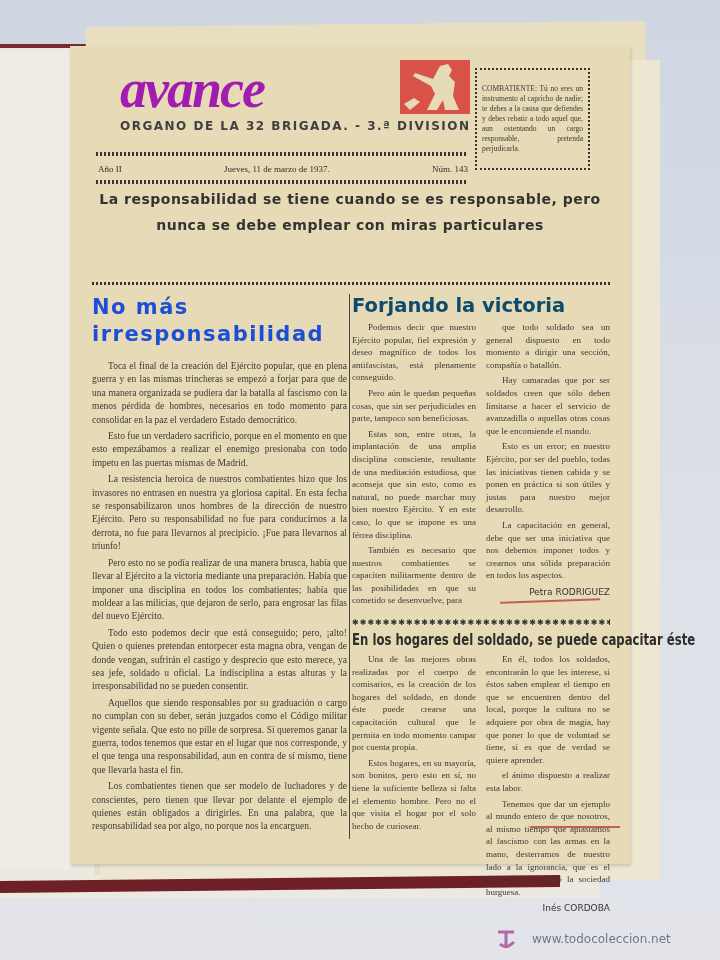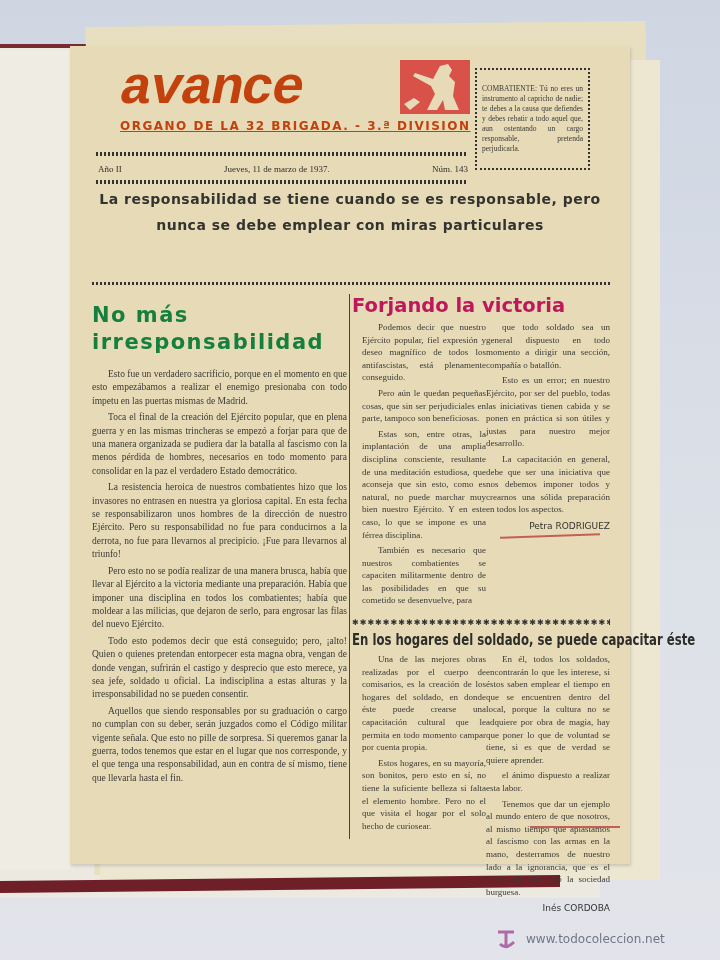--- a/index.html
+++ b/index.html
@@ -5,43 +5,43 @@
   html,body{margin:0;padding:0;}
   body{width:720px;height:960px;background:#d6dbe4;position:relative;overflow:hidden;font-family:"Liberation Serif",serif;}
   .bg-top{position:absolute;left:0;top:0;width:720px;height:960px;background:linear-gradient(180deg,#cfd6e2 0%,#dde1e8 60%,#e2e4ea 100%);}
   .binder{position:absolute;left:0;top:44px;width:600px;height:850px;background:#ece9e0;border-top:4px solid #7a2a33;}
   .binder-bottom{position:absolute;left:0;top:878px;width:560px;height:12px;background:#6e1f28;transform:skewY(-0.6deg);}
   .binder-left-sheet{position:absolute;left:0;top:50px;width:70px;height:820px;background:#efece3;}
   .stack1{position:absolute;left:90px;top:24px;width:560px;height:848px;background:#e8dfc1;transform:rotate(-0.6deg);}
   .stack2{position:absolute;left:100px;top:60px;width:560px;height:820px;background:#ede7d2;}
   .page{position:absolute;left:70px;top:46px;width:560px;height:818px;background:#e6dab7;box-shadow:1px 2px 3px rgba(0,0,0,.15);}
   .masthead{position:absolute;left:50px;top:14px;width:350px;height:60px;}
-  .logo{font-family:Liberation Mono, monospace;font-weight:bold;font-style:italic;font-size:54px;color:#c2410c;letter-spacing:-2px;line-height:58px;}
+  .logo{font-family:Liberation Serif, serif;font-weight:bold;font-style:italic;font-size:54px;color:#a21caf;letter-spacing:-2px;line-height:58px;}
   .soldier{position:absolute;left:330px;top:14px;width:70px;height:54px;}
-  .subtitle{position:absolute;left:50px;top:73px;font-family:"DejaVu Sans",sans-serif;font-weight:bold;font-size:12px;color:#c2410c;letter-spacing:1.5px;white-space:nowrap;text-decoration:underline;}
+  .subtitle{position:absolute;left:50px;top:73px;font-family:"DejaVu Sans",sans-serif;font-weight:bold;font-size:12px;color:#404040;letter-spacing:1.5px;white-space:nowrap;}
   .quote-box{position:absolute;left:405px;top:22px;width:115px;height:102px;border:2px dotted #333;padding:4px 5px;box-sizing:border-box;}
   .quote-box p{margin:10px 0 0 0;font-size:7.5px;line-height:10px;color:#3a3a36;text-align:justify;}
   .rule{position:absolute;height:4px;background:repeating-linear-gradient(90deg,#333 0 2px,transparent 2px 4px);}
   .dateline{position:absolute;left:28px;top:118px;width:370px;font-size:9px;color:#2d2d2a;display:flex;justify-content:space-between;}
   .headline{position:absolute;left:20px;top:140px;width:520px;text-align:center;font-family:"DejaVu Sans",sans-serif;font-weight:bold;font-size:14px;line-height:26px;color:#333330;letter-spacing:.5px;}
   .col-left{position:absolute;left:22px;top:248px;width:255px;}
-  .col-left h2{margin:8px 0 12px 0;font-family:"DejaVu Sans",sans-serif;font-weight:bold;font-size:21px;line-height:27px;color:#15803d;letter-spacing:1.5px;}
+  .col-left h2{margin:0 0 12px 0;font-family:"DejaVu Sans",sans-serif;font-weight:bold;font-size:21px;line-height:27px;color:#1d4ed8;letter-spacing:1.5px;}
   .body-text{font-size:9.5px;line-height:13.4px;color:#3a3a36;text-align:justify;}
   .body-text p{margin:0 0 3px 0;text-indent:16px;}
   .vline{position:absolute;width:1px;background:#444;}
   .col-right{position:absolute;left:282px;top:248px;width:258px;}
-  .col-right h2{margin:0 0 4px 0;font-family:"DejaVu Sans",sans-serif;font-weight:bold;font-size:19.5px;color:#be185d;}
-  .twocol{display:flex;justify-content:flex-end;}
+  .col-right h2{margin:0 0 4px 0;font-family:"DejaVu Sans",sans-serif;font-weight:bold;font-size:19.5px;color:#0c4a6e;}
+  .twocol{display:flex;justify-content:space-between;}
   .twocol .c{width:124px;font-size:9px;line-height:12.6px;}
   .signature{text-align:right;font-family:"DejaVu Sans",sans-serif;font-size:9px;color:#333;margin-top:4px;position:relative;}
   .sig-underline{position:absolute;right:10px;bottom:-4px;width:100px;height:2px;background:#c55f56;transform:rotate(-2deg);}
   .star-rule{margin:8px 0 4px 0;font-size:8px;letter-spacing:1px;color:#333;white-space:nowrap;overflow:hidden;}
   .sub-head{font-family:"DejaVu Sans",sans-serif;font-weight:bold;font-size:15px;transform:scaleX(.78);transform-origin:left;white-space:nowrap;color:#2d2d2a;margin-bottom:4px;}
   .bottom-underline{position:absolute;left:460px;top:780px;width:90px;height:2px;background:#c55f56;}
-  .watermark{position:absolute;left:494px;top:926px;display:flex;align-items:center;gap:6px;justify-content:center;}
+  .watermark{position:absolute;left:494px;top:926px;display:flex;align-items:center;gap:12px;justify-content:center;}
   .watermark-logo{width:26px;height:26px;}
   .watermark-text{font-family:"DejaVu Sans",sans-serif;font-size:12px;color:#707685;}
 </style>
 </head>
 <body>
 
 <div class="bg-top"></div>
 <div class="binder"></div>
 <div class="binder-left-sheet"></div>
 <div class="stack1"></div>
@@ -72,42 +72,44 @@
   </div>
   <div class="rule" style="left:26px;top:134px;width:372px;"></div>
 
   <div class="headline">La responsabilidad se tiene cuando se es responsable, pero nunca se debe emplear con miras particulares</div>
 
   <div class="rule" style="left:22px;top:236px;width:518px;height:3px;"></div>
 
   <div class="col-left">
     <h2>No más irresponsabilidad</h2>
     <div class="body-text">
+      <p>Toca el final de la creación del Ejército popular, que en plena guerra y en las mismas trincheras se empezó a forjar para que de una manera organizada se pudiera dar la batalla al fascismo con la menos pérdida de hombres, necesarios en todo momento para consolidar en la paz el verdadero Estado democrático.</p>
       <p>Esto fue un verdadero sacrificio, porque en el momento en que esto empezábamos a realizar el enemigo presionaba con todo ímpetu en las puertas mismas de Madrid.</p>
-      <p>Toca el final de la creación del Ejército popular, que en plena guerra y en las mismas trincheras se empezó a forjar para que de una manera organizada se pudiera dar la batalla al fascismo con la menos pérdida de hombres, necesarios en todo momento para consolidar en la paz el verdadero Estado democrático.</p>
       <p>La resistencia heroica de nuestros combatientes hizo que los invasores no entrasen en nuestra ya gloriosa capital. En esta fecha se responsabilizaron unos hombres de la dirección de nuestro Ejército. Pero su responsabilidad no fue para conducirnos a la derrota, no fue para llevarnos al precipicio. ¡Fue para llevarnos al triunfo!</p>
       <p>Pero esto no se podía realizar de una manera brusca, había que llevar al Ejército a la victoria mediante una preparación. Había que imponer una disciplina en todos los combatientes; había que moldear a las milicias, que dejaron de serlo, para engrosar las filas del nuevo Ejército.</p>
       <p>Todo esto podemos decir que está conseguido; pero, ¡alto! Quien o quienes pretendan entorpecer esta magna obra, vengan de donde vengan, sufrirán el castigo y desprecio que esto merece, ya sea jefe, soldado u oficial. La indisciplina a estas alturas y la irresponsabilidad no se pueden consentir.</p>
       <p>Aquellos que siendo responsables por su graduación o cargo no cumplan con su deber, serán juzgados como el Código militar vigente señala. Que esto no pille de sorpresa. Si queremos ganar la guerra, todos tenemos que estar en el lugar que nos corresponde, y el que tenga una responsabilidad, aun en contra de sí mismo, tiene que llevarla hasta el fin.</p>
+      <p>Los combatientes tienen que ser modelo de luchadores y de conscientes, pero tienen que llevar por delante el ejemplo de quienes están obligados a dirigirles. En una palabra, que la responsabilidad sea por algo, no porque nos la encarguen.</p>
     </div>
   </div>
 
   <div class="vline" style="left:279px;top:248px;height:545px;"></div>
 
   <div class="col-right">
     <h2>Forjando la victoria</h2>
     <div class="twocol body-text">
       <div class="c">
         <p>Podemos decir que nuestro Ejército popular, fiel expresión y deseo magnífico de todos los antifascistas, está plenamente conseguido.</p>
         <p>Pero aún le quedan pequeñas cosas, que sin ser perjudiciales en parte, tampoco son beneficiosas.</p>
         <p>Estas son, entre otras, la implantación de una amplia disciplina consciente, resultante de una meditación estudiosa, que aconseja que sin esto, como es natural, no puede marchar muy bien nuestro Ejército. Y en este caso, lo que se impone es una férrea disciplina.</p>
         <p>También es necesario que nuestros combatientes se capaciten militarmente dentro de las posibilidades en que su cometido se desenvuelve, para</p>
       </div>
       <div class="c">
         <p>que todo soldado sea un general dispuesto en todo momento a dirigir una sección, compañía o batallón.</p>
+        <p>Hay camaradas que por ser soldados creen que sólo deben limitarse a hacer el servicio de avanzadilla o aquellas otras cosas que le encomiende el mando.</p>
         <p>Esto es un error; en nuestro Ejército, por ser del pueblo, todas las iniciativas tienen cabida y se ponen en práctica si son útiles y justas para nuestro mejor desarrollo.</p>
         <p>La capacitación en general, debe que ser una iniciativa que nos debemos imponer todos y crearnos una sólida preparación en todos los aspectos.</p>
         <div class="signature">
           <span>Petra RODRIGUEZ</span>
           <div class="sig-underline"></div>
         </div>
       </div>
     </div>
 
     <div class="star-rule">✱✱✱✱✱✱✱✱✱✱✱✱✱✱✱✱✱✱✱✱✱✱✱✱✱✱✱✱✱✱✱✱✱✱✱✱</div>

